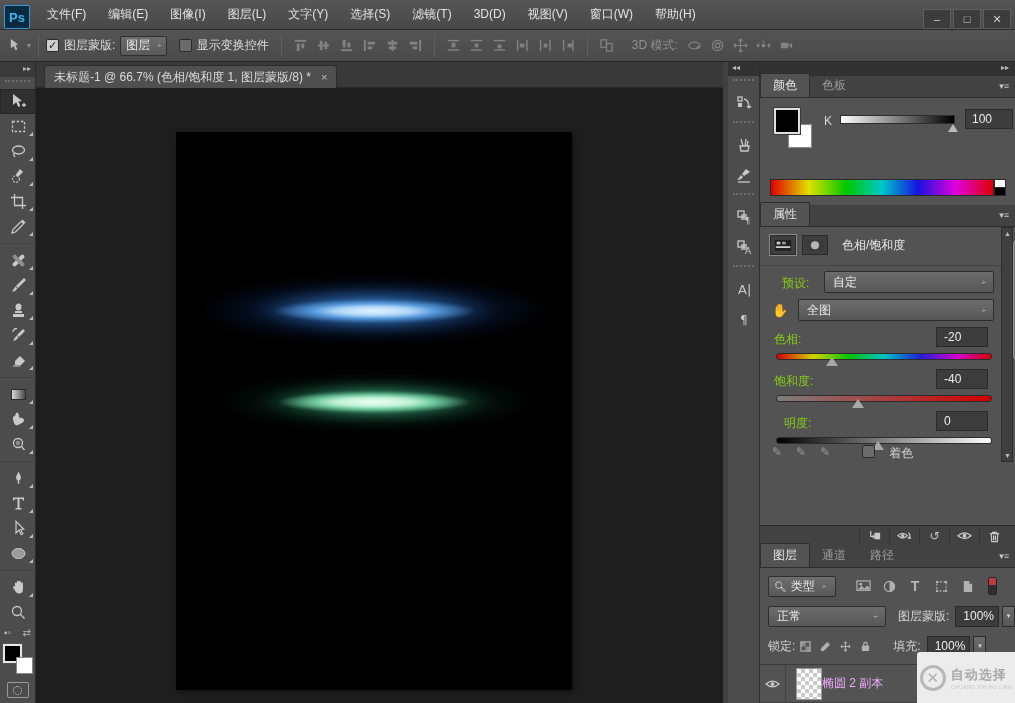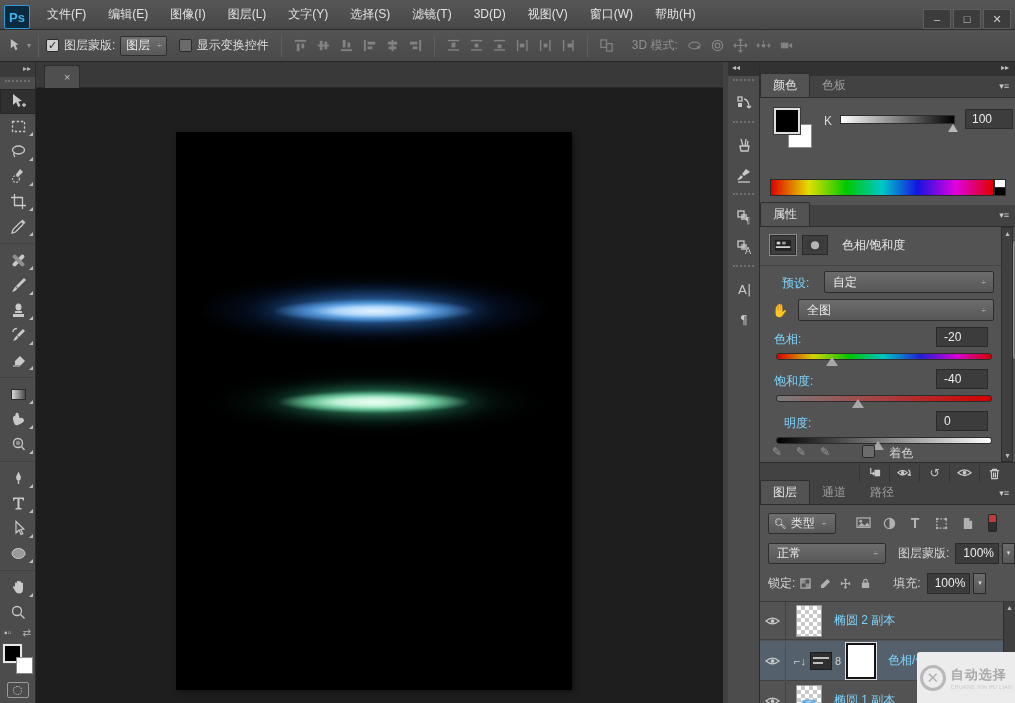--- a/index.html
+++ b/index.html
@@ -89,27 +89,27 @@
   #cp-k { position:absolute; left:64px; top:16px; color:#d8d8d8; }
   #cp-slider { position:absolute; left:80px; top:17px; width:115px; height:9px; background:linear-gradient(to right,#fff,#000); border:1px solid #2e2e2e; }
   #cp-thumb { position:absolute; left:188px; top:26px; width:0; height:0; border-left:5px solid transparent; border-right:5px solid transparent; border-bottom:8px solid #b9b9b9; }
   #cp-val { position:absolute; left:205px; top:11px; width:48px; height:20px; background:#3d3d3d; border:1px solid #2c2c2c; color:#ececec; padding:2px 6px; }
   #cp-spectrum { position:absolute; left:10px; top:81px; width:224px; height:17px; border:1px solid #2a2a2a;
     background:linear-gradient(to right,#e00000,#e0e000 17%,#00c800 34%,#00c8c8 50%,#1414e0 66%,#e000e0 83%,#e00000); }
   #cp-endw { position:absolute; left:234px; top:81px; width:12px; height:9px; background:#fff; border:1px solid #2a2a2a; }
   #cp-endb { position:absolute; left:234px; top:89px; width:12px; height:9px; background:#000; border:1px solid #2a2a2a; }
 
   
-  #props-body { height:235px; overflow:hidden; }
+  #props-body { height:298px; overflow:hidden; }
   .adj-ic { display:inline-flex; width:26px; height:20px; background:#3e3e3e; border:1px solid #2a2a2a; margin-right:6px;
     align-items:center; justify-content:center; }
   #props-header { position:absolute; left:10px; top:8px; display:flex; align-items:center; }
   #props-title { color:#e6e6e6; margin-left:8px; }
   #props-sepline { position:absolute; left:0; top:38px; width:100%; border-top:1px solid #444; }
-  .prow-label { position:absolute; color:#7dd3fc; }
+  .prow-label { position:absolute; color:#84cc16; }
   .pdrop { position:absolute; height:22px; background:linear-gradient(#6c6c6c,#575757); border:1px solid #2d2d2d; border-radius:2px;
     color:#eaeaea; display:flex; align-items:center; padding:0 8px; }
   .pdrop .dd-arrows { margin-left:auto; }
   .pval { position:absolute; width:52px; height:20px; background:#3c3c3c; border:1px solid #2a2a2a; color:#ececec; padding:2px 7px; }
   .pslider { position:absolute; height:7px; border:1px solid #2c2c2c; border-radius:3px; }
   .pthumb { position:absolute; width:0; height:0; border-left:6px solid transparent; border-right:6px solid transparent; border-bottom:9px solid #a8a8a8; }
   #hue-slider { background:linear-gradient(to right,#d40000,#d4d400 17%,#00c400 34%,#00c4c4 50%,#2020d4 67%,#d400d4 84%,#d40000); }
   #sat-slider { background:linear-gradient(to right,#7d7d7d,#d40000); }
   #light-slider { background:linear-gradient(to right,#000,#fff); }
   #props-scroll { position:absolute; right:2px; top:0; width:12px; height:235px; background:#3f3f3f; border:1px solid #2e2e2e; }
@@ -135,21 +135,21 @@
     align-items:center; justify-content:center; font-size:7px; color:#d8d8d8; }
   #layer-list { position:absolute; left:0; top:96px; width:255px; height:264px; border-top:1px solid #3a3a3a; }
   .layer-row { position:absolute; left:0; width:243px; height:38px; display:flex; align-items:center; border-bottom:1px solid #424242; }
   .layer-row.selected { background:#54616c; }
   .eye-box { width:26px; height:38px; display:flex; align-items:center; justify-content:center; border-right:1px solid #424242; }
   .eye-box svg { width:15px; height:10px; }
   .thumb { width:26px; height:32px; margin-left:10px; border:1px solid #9a9a9a; background-color:#fff;
     background-image:linear-gradient(45deg,#c9c9c9 25%,transparent 25%,transparent 75%,#c9c9c9 75%),
                      linear-gradient(45deg,#c9c9c9 25%,transparent 25%,transparent 75%,#c9c9c9 75%);
     background-size:8px 8px; background-position:0 0,4px 4px; position:relative; }
-  .layer-name { margin-left:12px; color:#7dd3fc; }
+  .layer-name { color:#f0abfc; }
   .clip-ic { color:#d0d0d0; font-size:11px; margin:0 4px 0 8px; }
   .adjthumb { width:22px; height:18px; background:#2f2f2f; border:1px solid #1d1d1d; display:flex; flex-direction:column; justify-content:space-evenly; padding:2px; }
   .adjthumb i { display:block; height:2px; background:#bdbdbd; }
   .linkch { color:#cfcfcf; font-size:11px; margin:0 3px; }
   .maskthumb { width:30px; height:36px; background:#fff; border:2px solid #151515; outline:1px solid #dedede; margin-left:2px; }
   #layers-scroll { position:absolute; right:0; top:0; width:12px; height:264px; background:#3f3f3f; border-left:1px solid #2e2e2e; }
   .ellipse-mini { position:absolute; left:3px; top:13px; width:18px; height:5px; border-radius:50%;
     background:radial-gradient(closest-side,#bfe4ff,#5aa0d8 60%,rgba(0,0,0,0)); }
 
   
@@ -477,20 +477,21 @@
     <div id="bg-swatch"></div>
   </div>
   <div class="qmask">
       <span class="dotcirc"></span>
     </div>
 
 </div>
 
 <div id="tabbar">
   <div id="doc-tab">
+    <span>未标题-1 @ 66.7% (色相/饱和度 1, 图层蒙版/8) *</span>
     <span class="close">×</span>
   </div>
 </div>
 <div id="pasteboard">
   <div id="canvas">
     <div class="glow" id="blue-glow"></div>
     <div class="glow" id="blue-core"></div>
     <div class="glow" id="green-glow"></div>
     <div class="glow" id="green-core"></div>
   </div>

